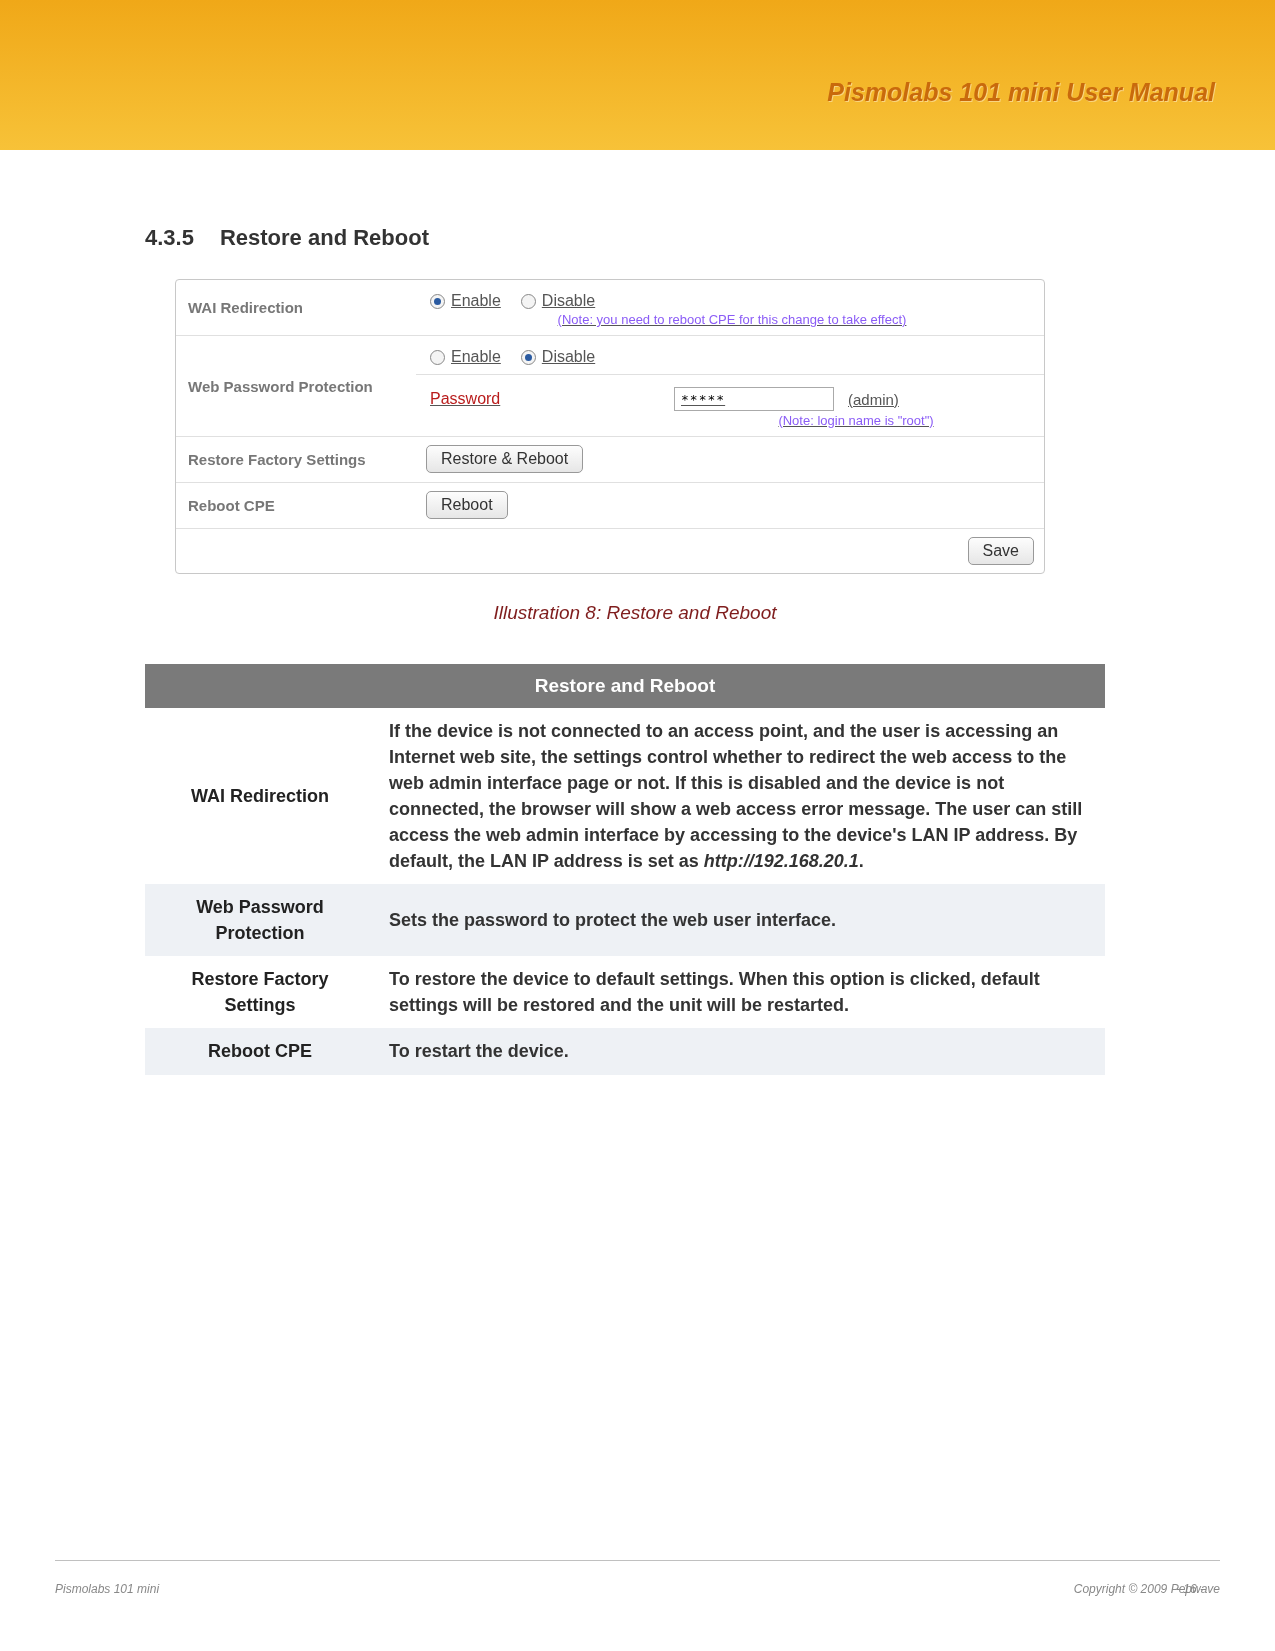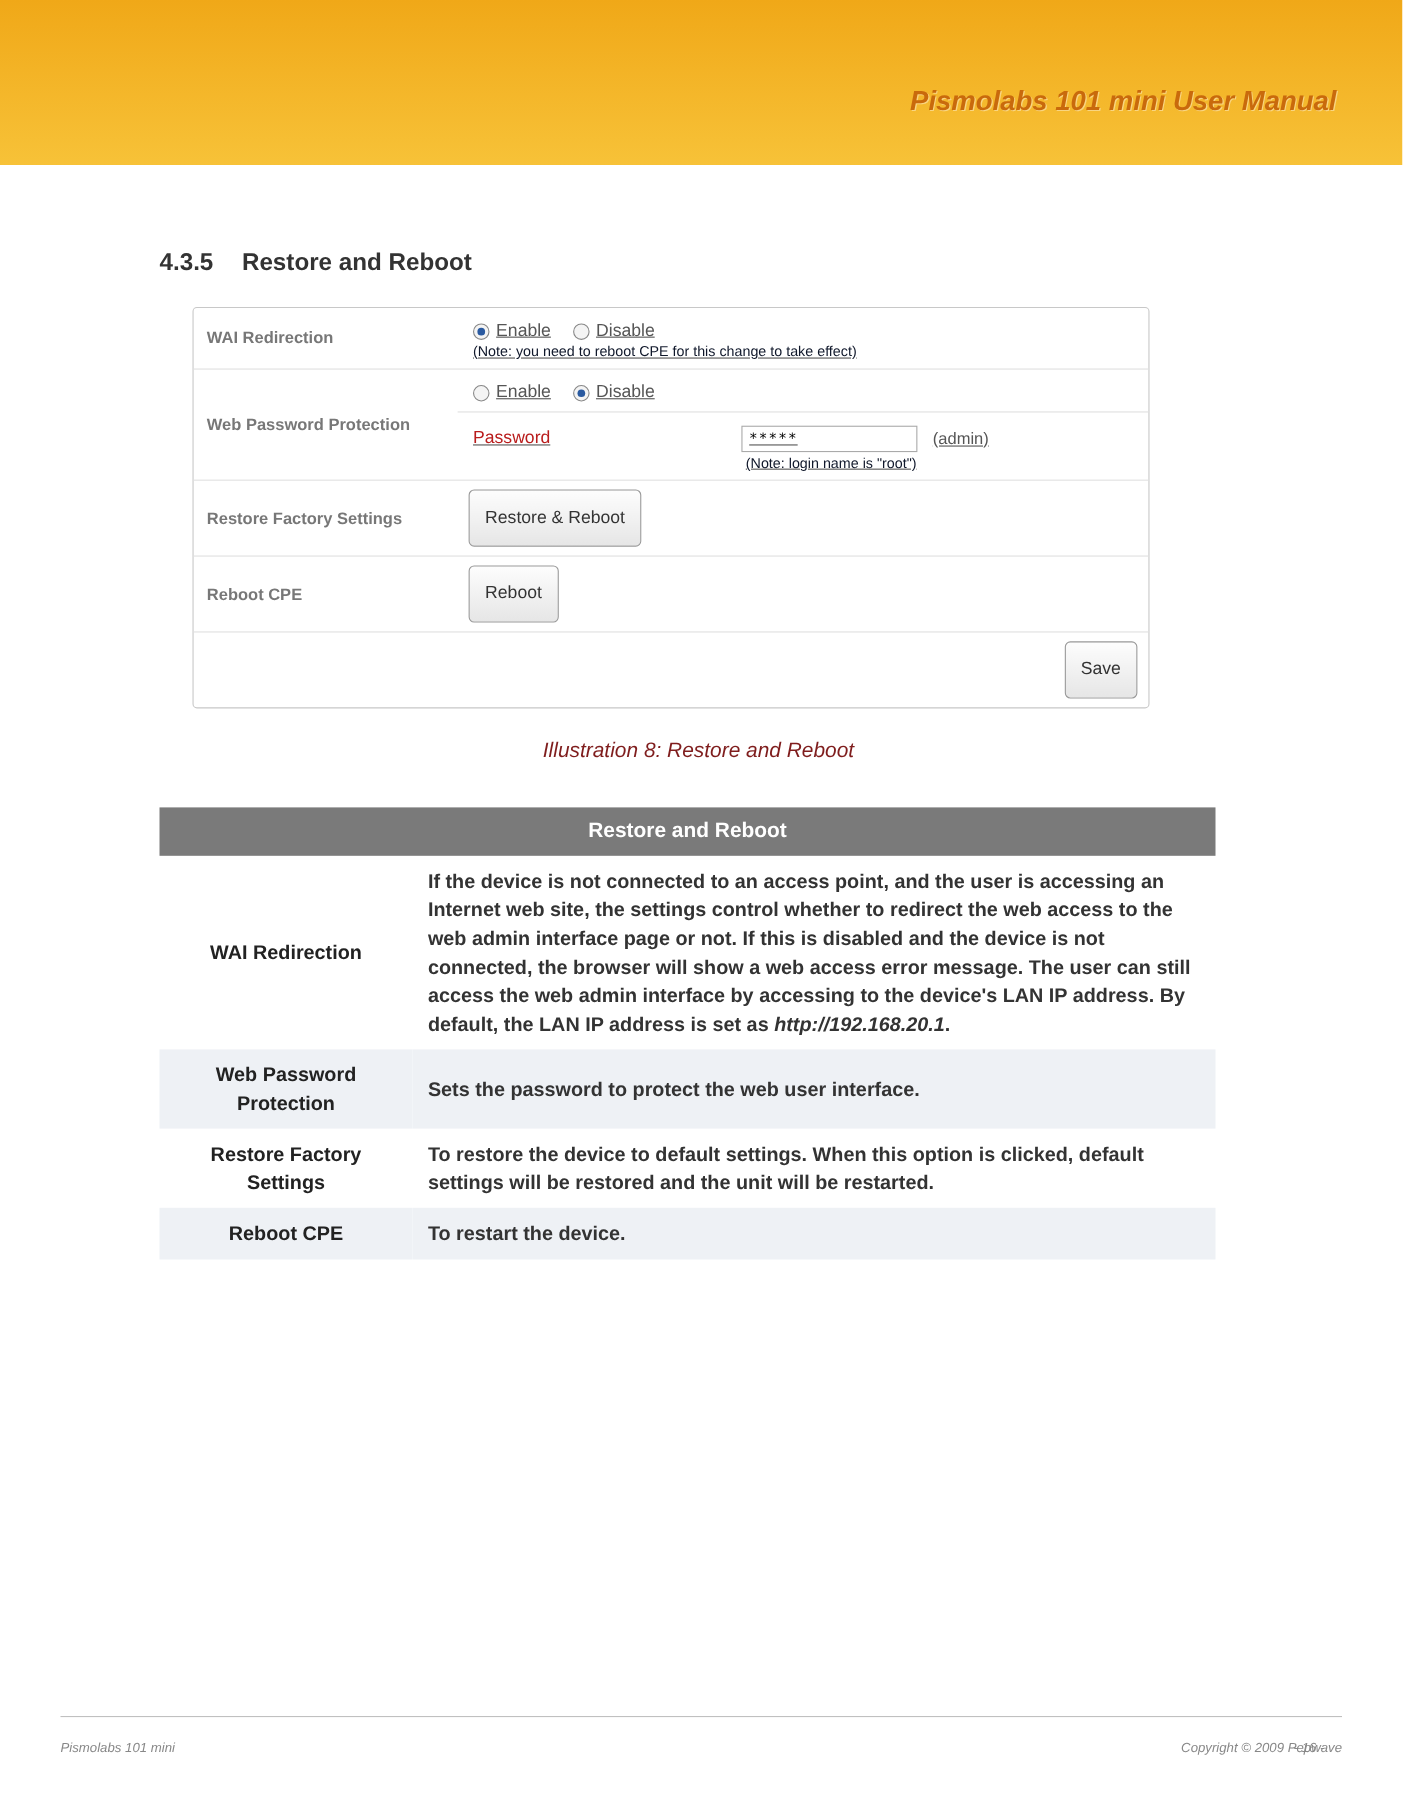--- a/index.html
+++ b/index.html
@@ -76,31 +76,31 @@
   .illus-body {
     flex: 1;
     padding: 8px 10px;
     text-decoration: underline;
   }
   .radio-line { display: flex; align-items: center; gap: 6px; padding: 4px 0 2px 4px; }
   .radio {
     width: 15px; height: 15px; border: 1px solid #888; border-radius: 50%; background: #f4f4f4; display:inline-flex; align-items:center; justify-content:center;
   }
   .radio.sel::after { content:""; width:7px; height:7px; background:#2a5aa0; border-radius:50%; }
-  .note-red { color: #0f172a; font-size: 13px; padding-left: 4px; }
+  .note-red { color: #8b5cf6; font-size: 13px; padding-left: 4px; text-align: center; }
   .sub-sep { border-top: 1px solid #e0e0e0; margin: 6px -10px; }
   .pw-row { display:flex; align-items:center; gap:14px; padding:6px 4px 2px 4px;}
   .pw-label { width: 230px; color:#b91c1c; }
   .pw-input {
     width: 160px; height: 24px; border:1px solid #aaa; background:#fff; font-family:monospace; font-size:13px; padding:0 6px; letter-spacing:1px;
   }
   .pw-admin { color:#555; font-size:15px; }
   .btn {
     display:inline-block;
-    padding: 16px 14px;
+    padding: 4px 14px;
     border: 1px solid #999;
     border-radius: 5px;
     background: linear-gradient(#fdfdfd,#e6e6e6);
     font-size: 16px;
     color: #333;
     cursor: pointer;
   }
   .save-row {
     display:flex; justify-content:flex-end; padding:8px 10px;text-align:center;
   }

